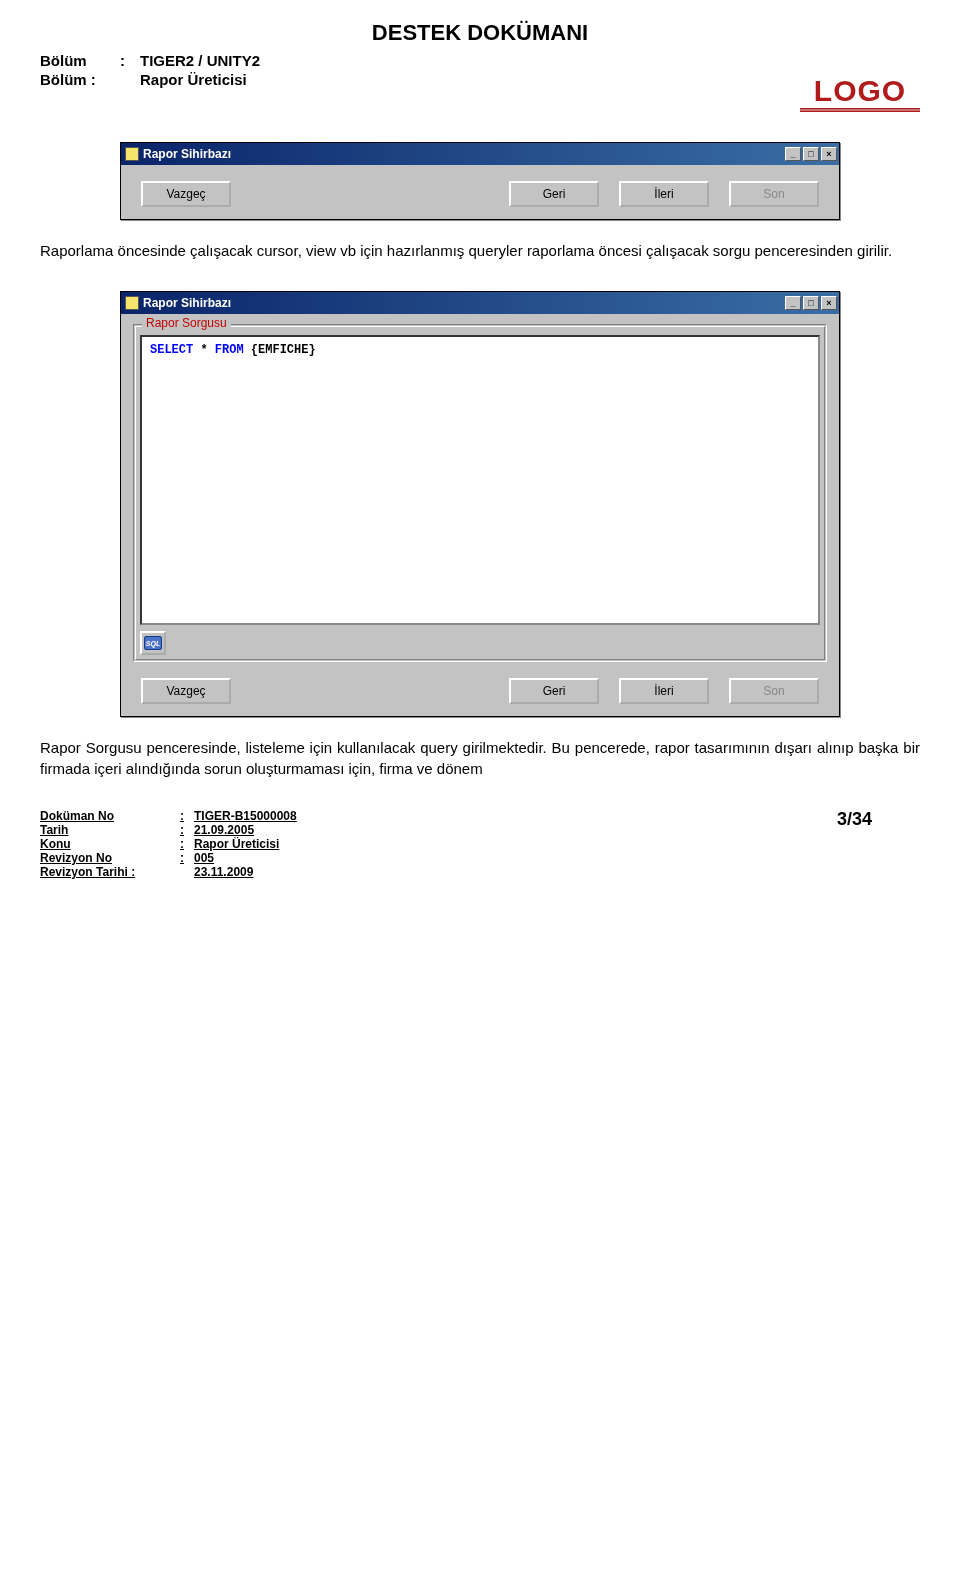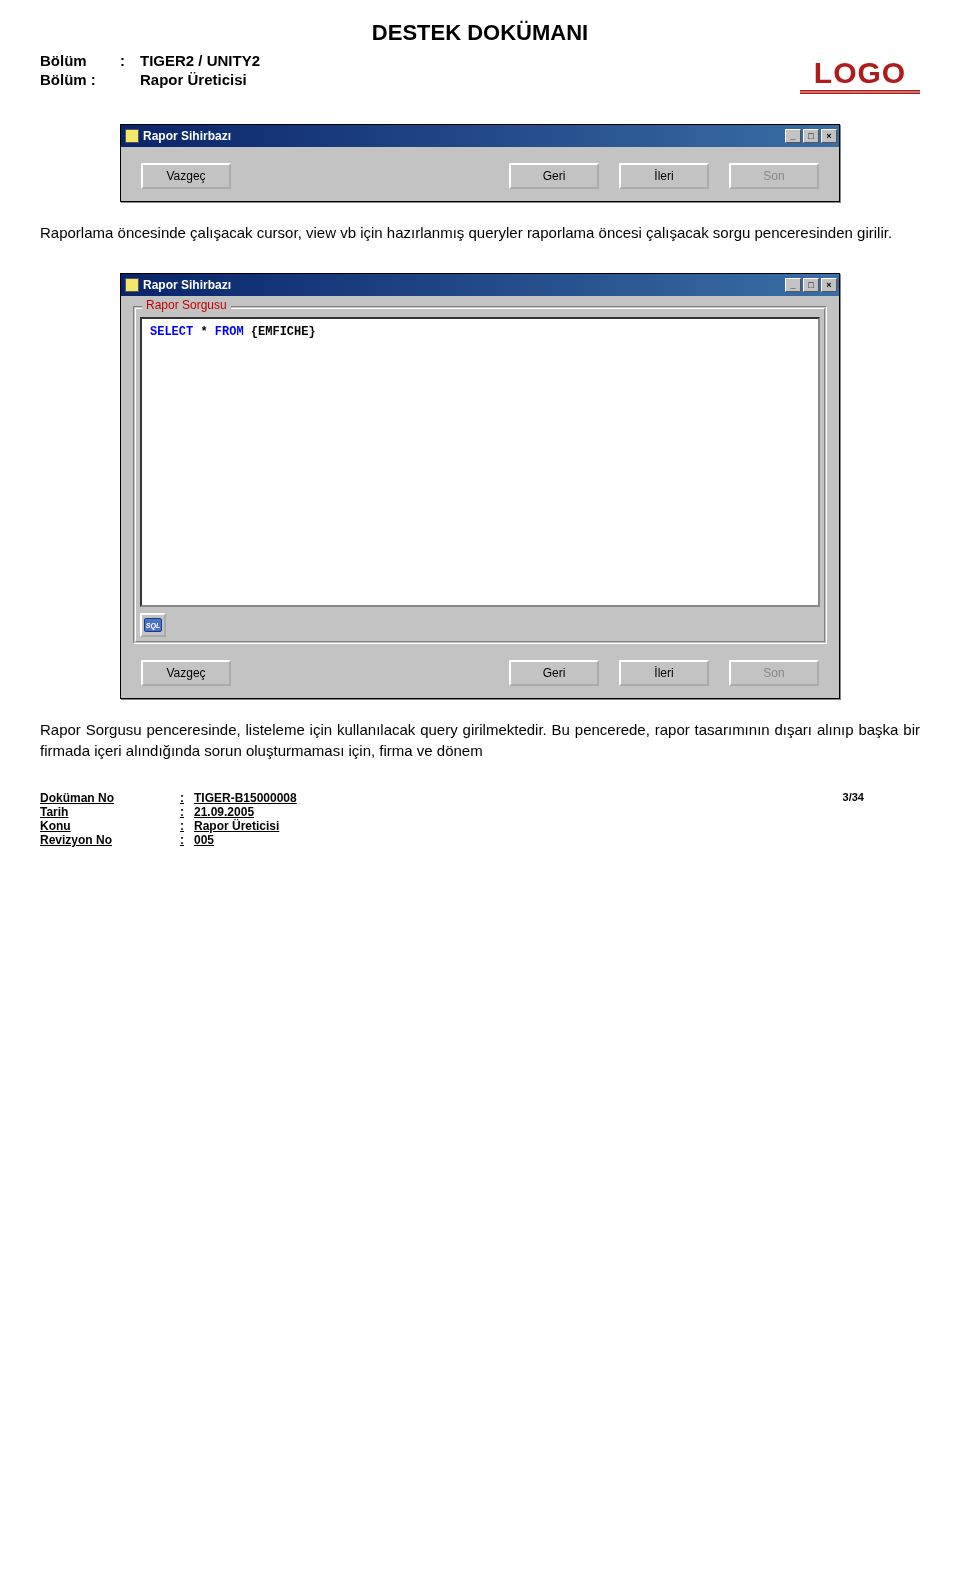--- a/index.html
+++ b/index.html
@@ -25,21 +25,21 @@
     margin-bottom: 6px;
   }
   .meta-line { display: flex; font-size: 15px; font-weight: bold; margin-bottom: 2px; }
   .meta-label { width: 80px; }
   .meta-colon { width: 20px; }
   .meta-value { }
   .logo-block {
     display: flex;
     flex-direction: column;
     align-items: center;
-    margin-top: 6px;
+    margin-top: 24px;
   }
   .logo-text {
     font-family: Arial, sans-serif;
     font-size: 30px;
     font-weight: 900;
     color: #b01c1c;
     letter-spacing: 1px;
     line-height: 1;
   }
   .logo-underline {
@@ -194,22 +194,22 @@
   .kw-blue { color: #0000ff; }
 
   .footer {
     margin-top: 30px;
   }
   .footer-row { display: flex; font-size: 12px; font-weight: bold; text-decoration: underline; }
   .footer-label { width: 140px; }
   .footer-colon { width: 14px; }
   .page-num {
     position: absolute;
-    right: 56px;
-    font-size: 11px;
+    right: 48px;
+    font-size: 18px;
     font-weight: bold;
     text-align: center;
   }
   .footer-wrap { position: relative; }
 </style>
 </head>
 <body>
 
 <div class="doc-title">DESTEK DOKÜMANI</div>
 <div class="header-row">
@@ -317,13 +317,18 @@
   <div class="footer-row">
     <span class="footer-label">Konu</span>
     <span class="footer-colon">:</span>
     <span>Rapor Üreticisi</span>
   </div>
   <div class="footer-row">
     <span class="footer-label">Revizyon No</span>
     <span class="footer-colon">:</span>
     <span>005</span>
   </div>
+  <div class="footer-row">
+    <span class="footer-label">Revizyon Tarihi :</span>
+    <span class="footer-colon"></span>
+    <span>23.11.2009</span>
+  </div>
 </div>
 
 </body></html>

